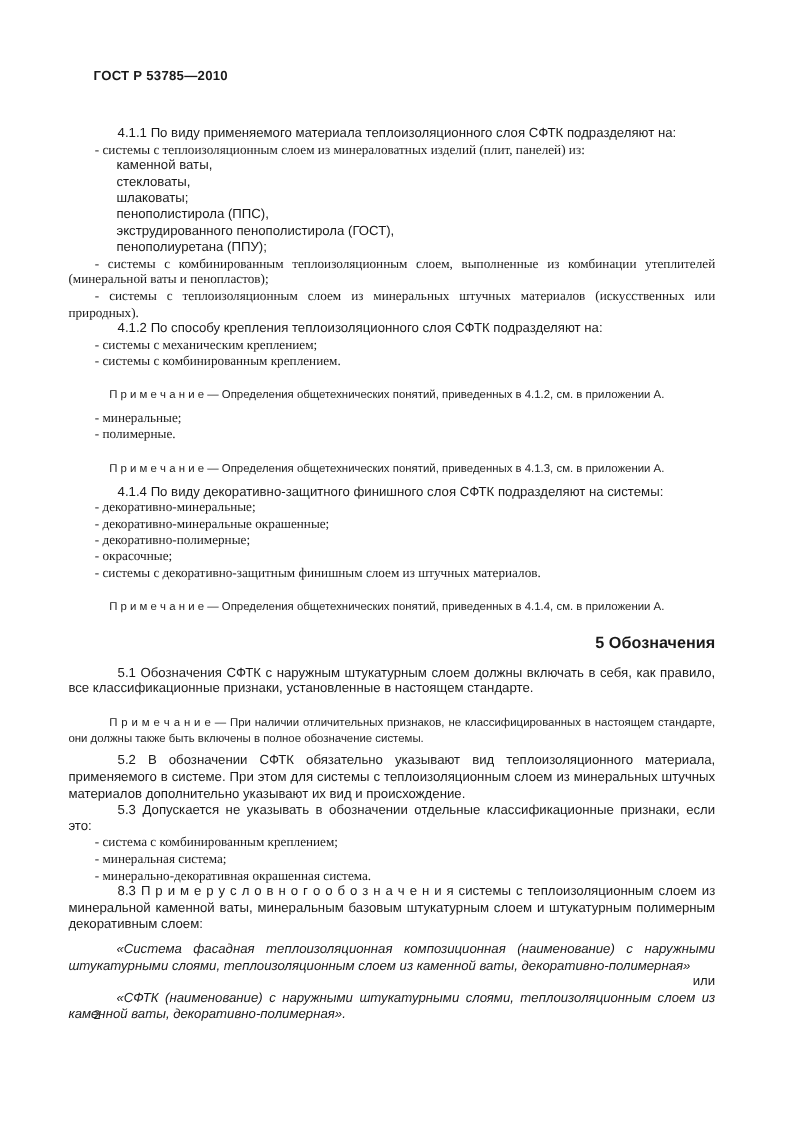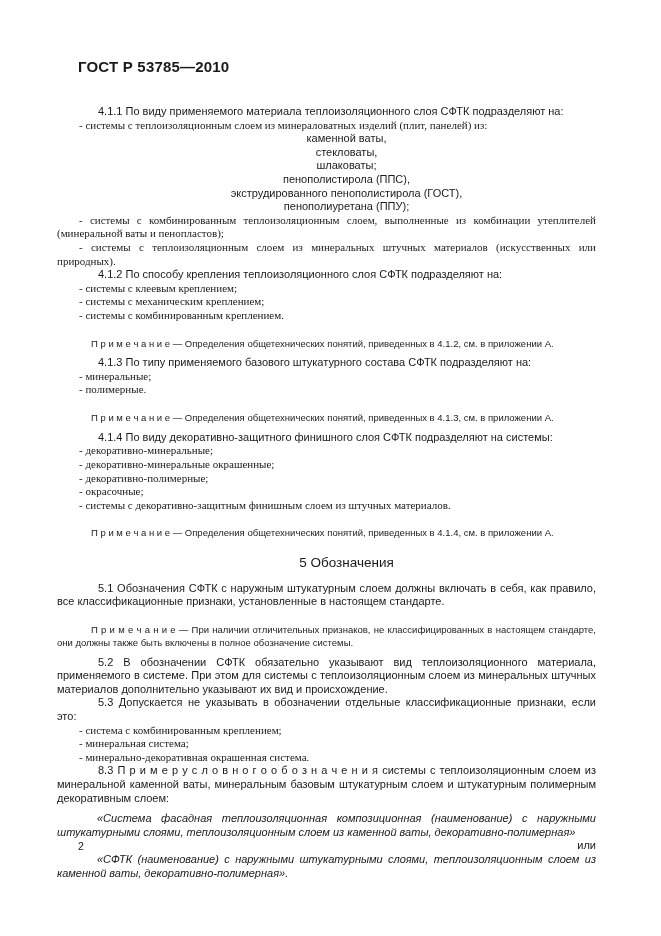--- a/index.html
+++ b/index.html
@@ -18,52 +18,52 @@
   .page {
     position: absolute;
     inset: 0;
     background: #ffffff;
     overflow: hidden;
   }
   .running-header {
     position: absolute;
     left: 78px;
     top: 58px;
-    font-size: 15px;
+    font-size: 11px;
     font-weight: bold;
     letter-spacing: 0.2px;
     white-space: nowrap;
   }
   .doc-body {
     position: absolute;
     left: 57px;
     top: 105px;
     width: 539px;
     font-size: 11px;
     line-height: 13.6px;
   }
   .blk {
     margin: 0;
     text-align: justify;
   }
   .para   { text-indent: 41px; }
   .item   { text-indent: 22px; font-family: Liberation Serif, serif; }
-  .sub    { text-indent: 40px; text-align: center; }
+  .sub    { text-indent: 40px; text-align: left; }
   .note   {
     font-size: 9.5px;
     line-height: 12.8px;
     text-indent: 34px;
     margin: 15px 0 6px 0;
     color: #222;
   }
   .heading {
     font-size: 13.5px;
-    font-weight: normal;
+    font-weight: bold;
     text-indent: 40px;
-    text-align: center;
+    text-align: right;
     margin: 16px 0 12px 0;
   }
   .example {
     font-style: italic;
     text-indent: 40px;
   }
   .example:first-of-type { margin-top: 0; }
   .gap-before { margin-top: 7px; }
   .example-plain {
     text-indent: 40px;
@@ -87,25 +87,23 @@
       <div class="blk item">- системы с теплоизоляционным слоем из минераловатных изделий (плит, панелей) из:</div>
       <div class="blk sub">каменной ваты,</div>
       <div class="blk sub">стекловаты,</div>
       <div class="blk sub">шлаковаты;</div>
       <div class="blk sub">пенополистирола (ППС),</div>
       <div class="blk sub">экструдированного пенополистирола (ГОСТ),</div>
       <div class="blk sub">пенополиуретана (ППУ);</div>
       <div class="blk item">- системы с комбинированным теплоизоляционным слоем, выполненные из комбинации утеплителей (минеральной ваты и пенопластов);</div>
       <div class="blk item">- системы с теплоизоляционным слоем из минеральных штучных материалов (искусственных или природных).</div>
       <div class="blk para">4.1.2  По способу крепления теплоизоляционного слоя СФТК подразделяют на:</div>
-      <div class="blk item">- системы с клеевым креплением;</div>
       <div class="blk item">- системы с механическим креплением;</div>
       <div class="blk item">- системы с комбинированным креплением.</div>
       <div class="blk note">П р и м е ч а н и е — Определения общетехнических понятий, приведенных в 4.1.2, см. в приложении А.</div>
-      <div class="blk para">4.1.3  По типу применяемого базового штукатурного состава СФТК подразделяют на:</div>
       <div class="blk item">- минеральные;</div>
       <div class="blk item">- полимерные.</div>
       <div class="blk note">П р и м е ч а н и е — Определения общетехнических понятий, приведенных в 4.1.3, см. в приложении А.</div>
       <div class="blk para">4.1.4  По виду декоративно-защитного финишного слоя СФТК подразделяют на системы:</div>
       <div class="blk item">- декоративно-минеральные;</div>
       <div class="blk item">- декоративно-минеральные окрашенные;</div>
       <div class="blk item">- декоративно-полимерные;</div>
       <div class="blk item">- окрасочные;</div>
       <div class="blk item">- системы с декоративно-защитным финишным слоем из штучных материалов.</div>
       <div class="blk note">П р и м е ч а н и е — Определения общетехнических понятий, приведенных в 4.1.4, см. в приложении А.</div>

